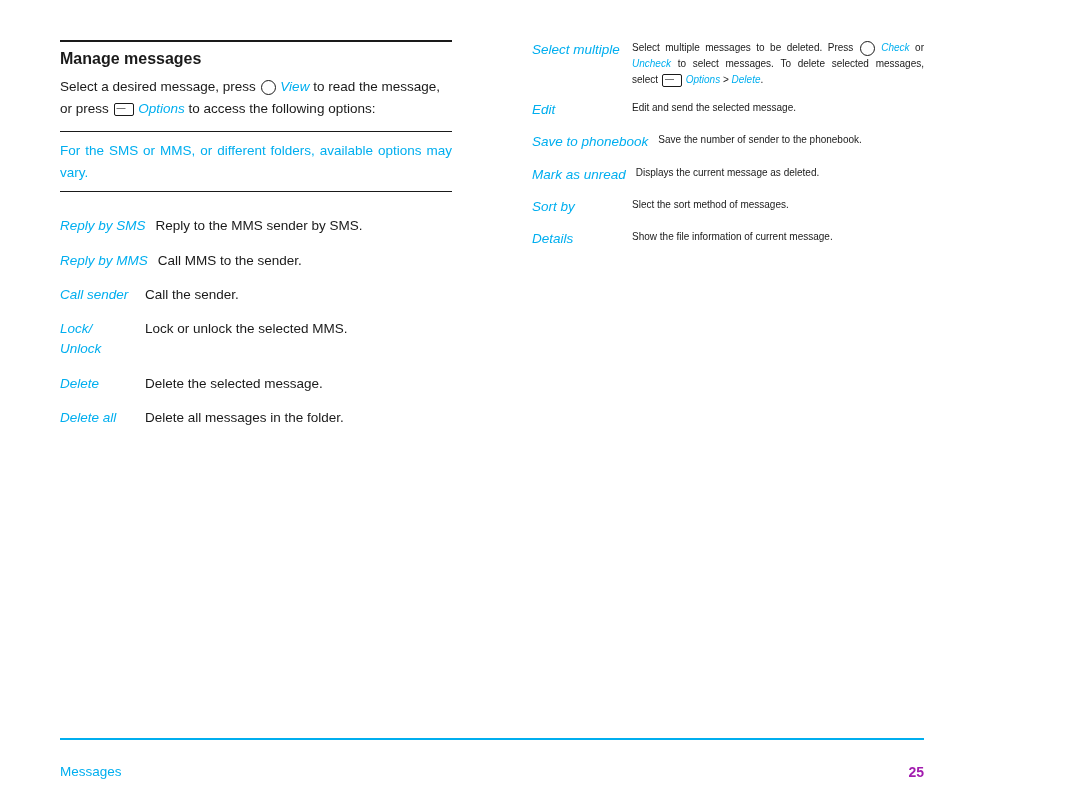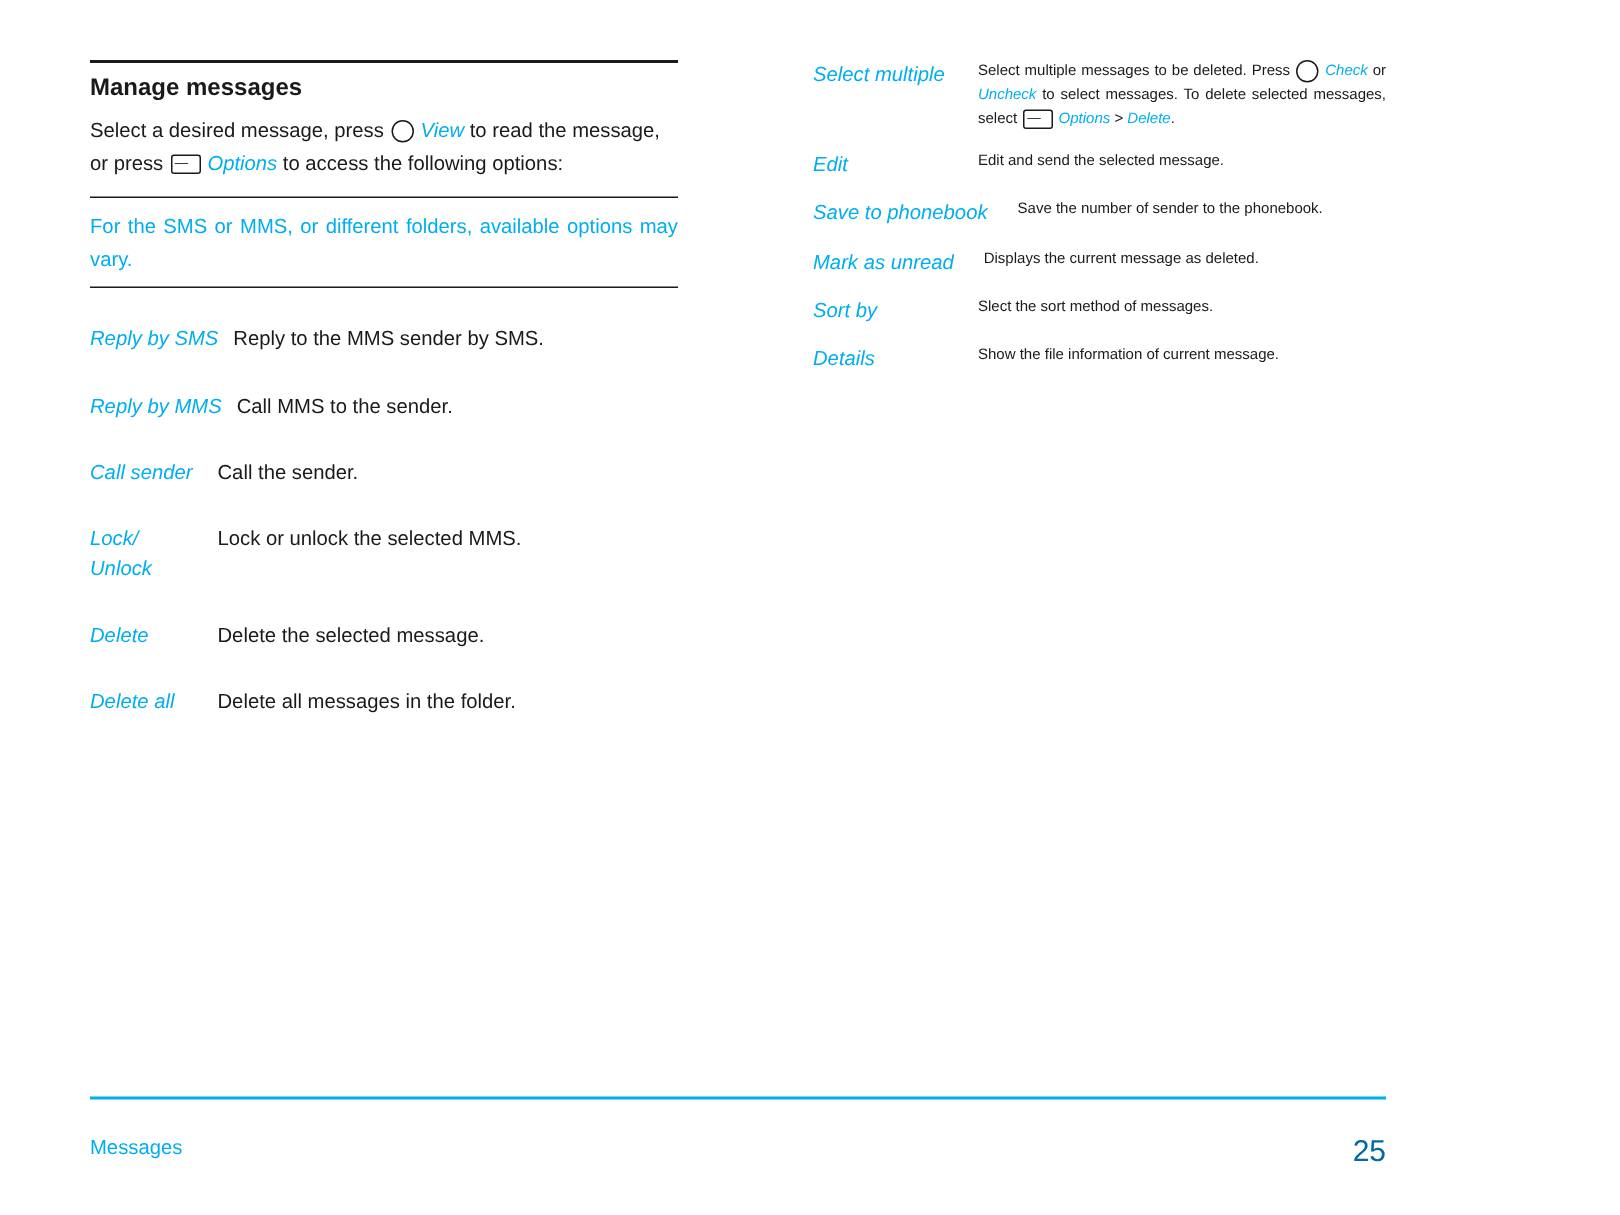--- a/index.html
+++ b/index.html
@@ -63,21 +63,21 @@
       margin-bottom: 24px;
       color: #00aeef;
       font-size: 13.5px;
       line-height: 1.6;
       text-align: justify;
     }
 
     .options-list {
       display: flex;
       flex-direction: column;
-      gap: 24px;
+      gap: 14px;
     }
 
     .option-row {
       display: flex;
       gap: 10px;
       align-items: flex-start;
     }
 
     .option-label {
       color: #00aeef;
@@ -96,23 +96,22 @@
     }
 
     .right-options-list {
       display: flex;
       flex-direction: column;
       gap: 12px;
     }
 
     .right-option-row {
       display: flex;
-      gap: 20px;
+      gap: 10px;
       align-items: flex-start;
-      margin-left: 10px;
     }
 
     .right-option-label {
       color: #00aeef;
       font-style: italic;
       font-size: 13.5px;
       min-width: 90px;
       line-height: 1.5;
       flex-shrink: 0;
     }
@@ -164,23 +163,23 @@
       margin-top: 10px;
       gap: 40px;
     }
 
     .footer-label {
       color: #00aeef;
       font-size: 13.5px;
     }
 
     .footer-page {
-      font-size: 20px;
-      color: #0369a1;
-      font-weight: normal;
+      font-size: 14px;
+      color: #a21caf;
+      font-weight: bold;
     }
   </style>
 </head>
 <body>
 
 <div class="page-container">
   <div class="content-area">
 
     <div class="left-column">
       <div class="section-title">Manage messages</div>

